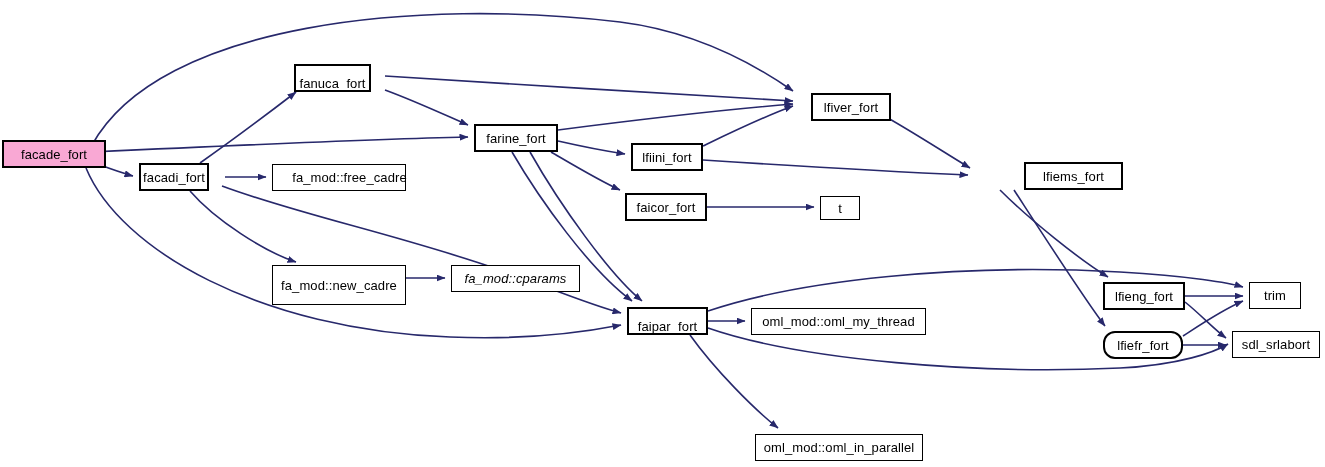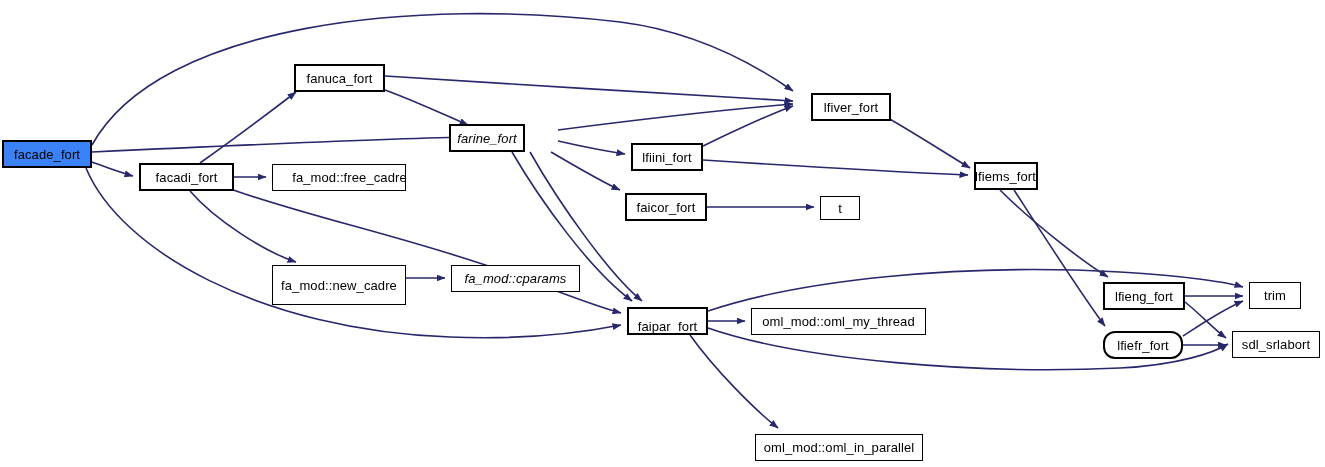--- a/index.html
+++ b/index.html
@@ -86,48 +86,48 @@
         <path d="M 690,335 C 715,370 755,410 778,428" fill="none" stroke="#27286b" stroke-width="1.6" marker-end="url(#arrowhead)"></path>
         <path d="M 708,311 C 800,280 960,263 1120,272 C 1190,276 1230,283 1243,287" fill="none" stroke="#27286b" stroke-width="1.6" marker-end="url(#arrowhead)"></path>
         <path d="M 708,328 C 800,360 980,375 1120,368 C 1180,365 1215,352 1228,344" fill="none" stroke="#27286b" stroke-width="1.6" marker-end="url(#arrowhead)"></path>
         <path d="M 1185,296 C 1205,296 1228,296 1243,296" fill="none" stroke="#27286b" stroke-width="1.6" marker-end="url(#arrowhead)"></path>
         <path d="M 1185,302 C 1200,314 1215,330 1226,338" fill="none" stroke="#27286b" stroke-width="1.6" marker-end="url(#arrowhead)"></path>
         <path d="M 1183,336 C 1200,325 1222,310 1243,301" fill="none" stroke="#27286b" stroke-width="1.6" marker-end="url(#arrowhead)"></path>
         <path d="M 1183,345 C 1198,345 1212,345 1226,345" fill="none" stroke="#27286b" stroke-width="1.6" marker-end="url(#arrowhead)"></path>
       </g>
   </svg>
   <div id="node-layer">
-      <div class="gnode root thick" style="left: 2px; top: 140px; width: 90px; height: 28px; background: #3b82f6;">
+      <div class="gnode root thick" style="left: 2px; top: 140px; width: 104px; height: 28px; background: #f9a8d4;">
         <span class="gnode-label">facade_fort</span>
       </div>
-      <div class="gnode thick" style="left: 139px; top: 163px; width: 95px; height: 28px;">
+      <div class="gnode thick" style="left: 139px; top: 163px; width: 70px; height: 28px;">
         <span class="gnode-label">facadi_fort</span>
       </div>
       <div class="gnode" style="left: 272px; top: 164px; width: 134px; height: 27px; padding-left: 21px;">
         <span class="gnode-label">fa_mod::free_cadre</span>
       </div>
-      <div class="gnode thick" style="left: 294px; top: 64px; width: 91px; height: 28px;">
+      <div class="gnode thick" style="left: 294px; top: 64px; width: 77px; height: 28px; align-items: flex-end;">
         <span class="gnode-label">fanuca_fort</span>
       </div>
-      <div class="gnode thick" style="left: 449px; top: 124px; width: 76px; height: 28px; font-style: italic;">
+      <div class="gnode thick" style="left: 474px; top: 124px; width: 84px; height: 28px;">
         <span class="gnode-label">farine_fort</span>
       </div>
       <div class="gnode thick" style="left: 631px; top: 143px; width: 72px; height: 28px;">
         <span class="gnode-label">lfiini_fort</span>
       </div>
       <div class="gnode thick" style="left: 625px; top: 193px; width: 82px; height: 28px;">
         <span class="gnode-label">faicor_fort</span>
       </div>
       <div class="gnode" style="left: 820px; top: 196px; width: 40px; height: 24px;">
         <span class="gnode-label">t</span>
       </div>
       <div class="gnode thick" style="left: 799px; top: 93px; width: 80px; height: 28px; margin-left: 12px;">
         <span class="gnode-label">lfiver_fort</span>
       </div>
-      <div class="gnode thick" style="left: 974px; top: 162px; width: 64px; height: 28px; justify-content: flex-end;">
+      <div class="gnode thick" style="left: 1024px; top: 162px; width: 99px; height: 28px;">
         <span class="gnode-label">lfiems_fort</span>
       </div>
       <div class="gnode" style="left: 272px; top: 265px; width: 134px; height: 40px;">
         <span class="gnode-label">fa_mod::new_cadre</span>
       </div>
       <div class="gnode" style="left: 451px; top: 265px; width: 129px; height: 27px; font-style: italic;">
         <span class="gnode-label">fa_mod::cparams</span>
       </div>
       <div class="gnode thick" style="left: 627px; top: 307px; width: 81px; height: 28px; align-items: flex-end;">
         <span class="gnode-label">faipar_fort</span>

